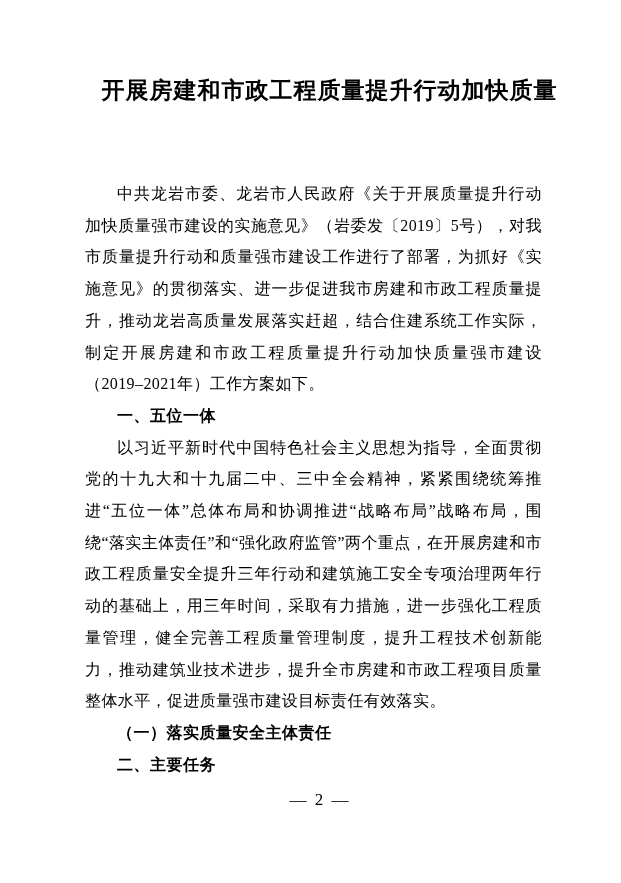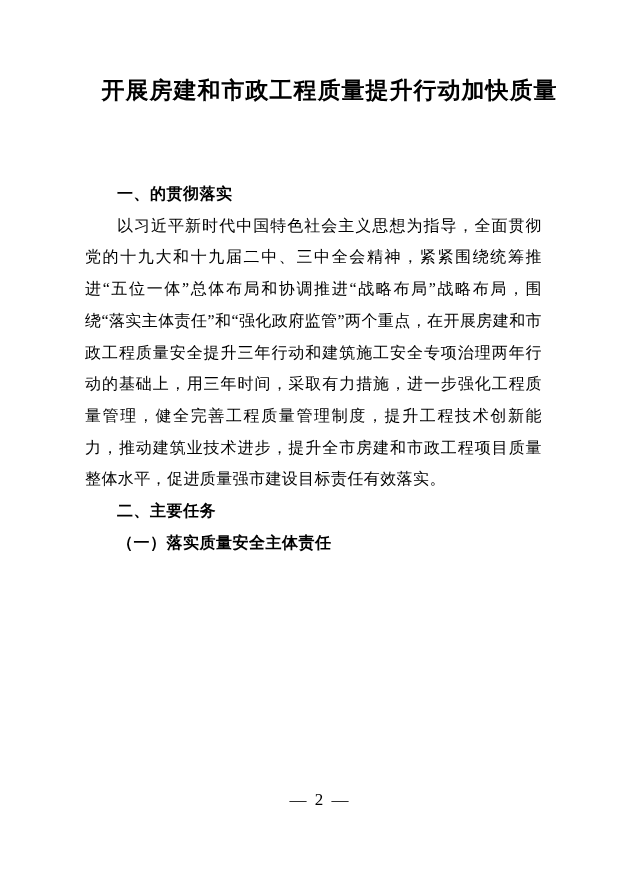--- a/index.html
+++ b/index.html
@@ -71,21 +71,22 @@
 </head>
 <body>
 
 <div class="page">
 
   <h1 class="doc-title">
     <span class="title-line">开展房建和市政工程质量提升行动加快质量</span>
   </h1>
 
   <div class="doc-body">
-    <p class="heading hei">一、的贯彻落实</p>
+    <p class="para">中共龙岩市委、龙岩市人民政府《关于开展质量提升行动加快质量强市建设的实施意见》（岩委发〔2019〕5号），对我市质量提升行动和质量强市建设工作进行了部署，为抓好《实施意见》的贯彻落实、进一步促进我市房建和市政工程质量提升，推动龙岩高质量发展落实赶超，结合住建系统工作实际，制定开展房建和市政工程质量提升行动加快质量强市建设（2019–2021年）工作方案如下。</p>
+    <p class="heading hei">一、五位一体</p>
     <p class="para">以习近平新时代中国特色社会主义思想为指导，全面贯彻党的十九大和十九届二中、三中全会精神，紧紧围绕统筹推进“五位一体”总体布局和协调推进“战略布局”战略布局，围绕“落实主体责任”和“强化政府监管”两个重点，在开展房建和市政工程质量安全提升三年行动和建筑施工安全专项治理两年行动的基础上，用三年时间，采取有力措施，进一步强化工程质量管理，健全完善工程质量管理制度，提升工程技术创新能力，推动建筑业技术进步，提升全市房建和市政工程项目质量整体水平，促进质量强市建设目标责任有效落实。</p>
+    <p class="heading">（一）落实质量安全主体责任</p>
     <p class="heading hei">二、主要任务</p>
-    <p class="heading">（一）落实质量安全主体责任</p>
   </div>
 
   <div class="page-footer">— 2 —</div>
 
 </div>
 
 </body></html>

